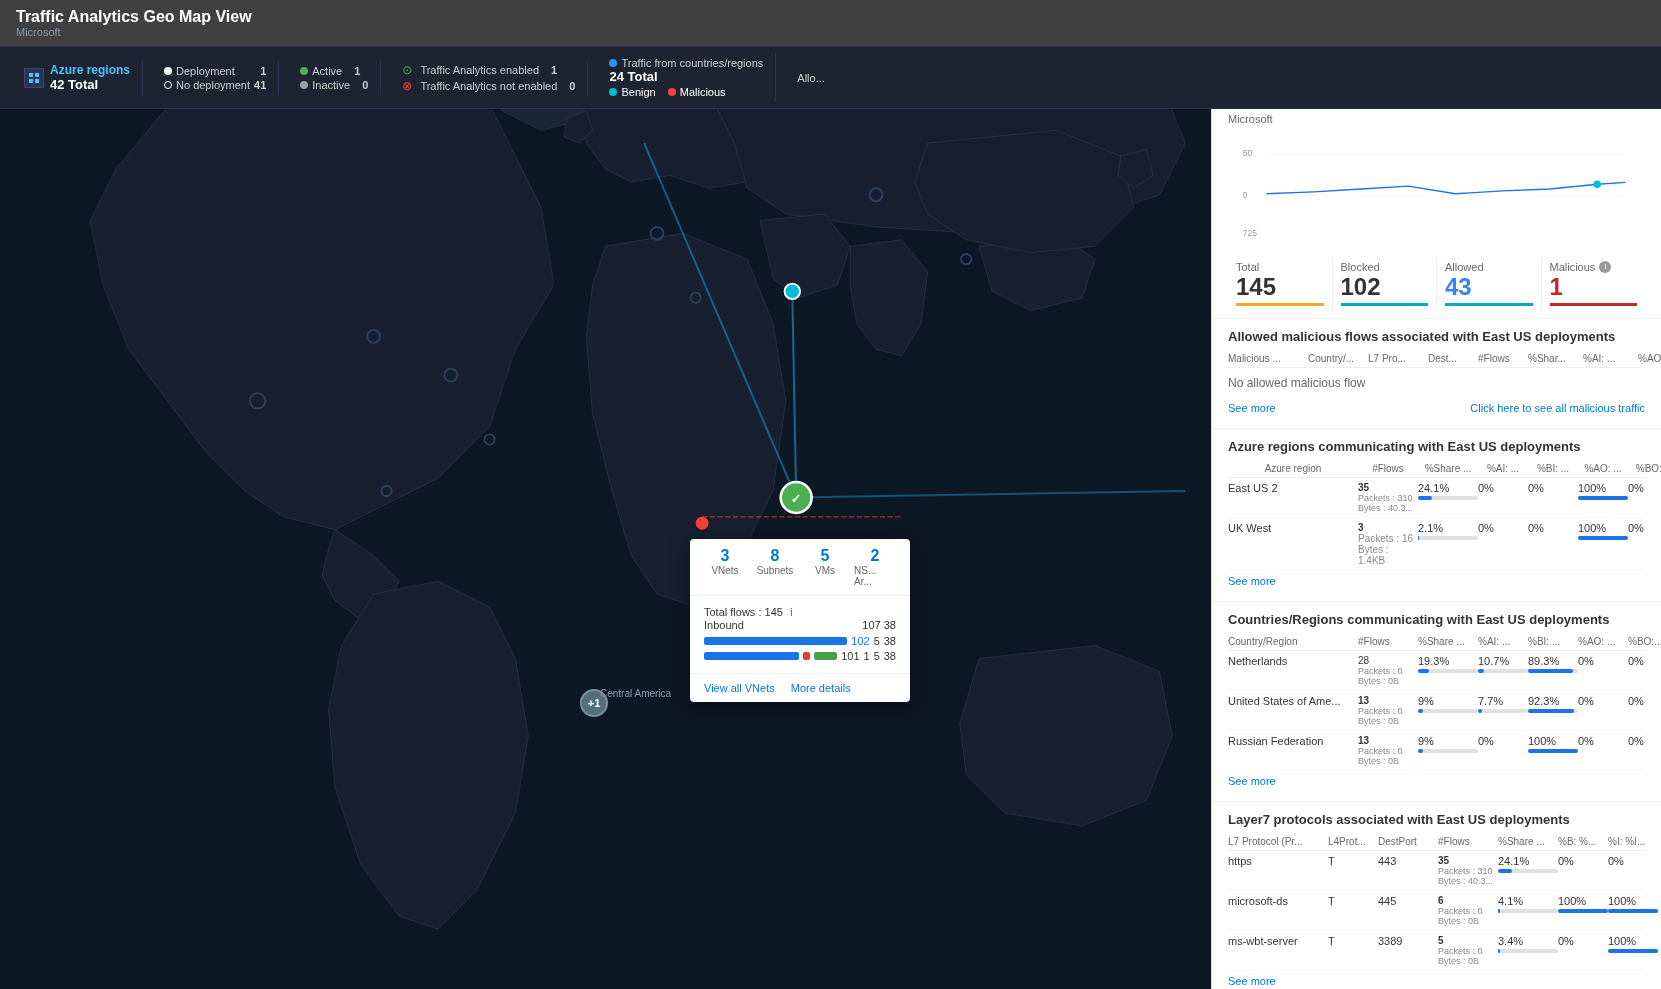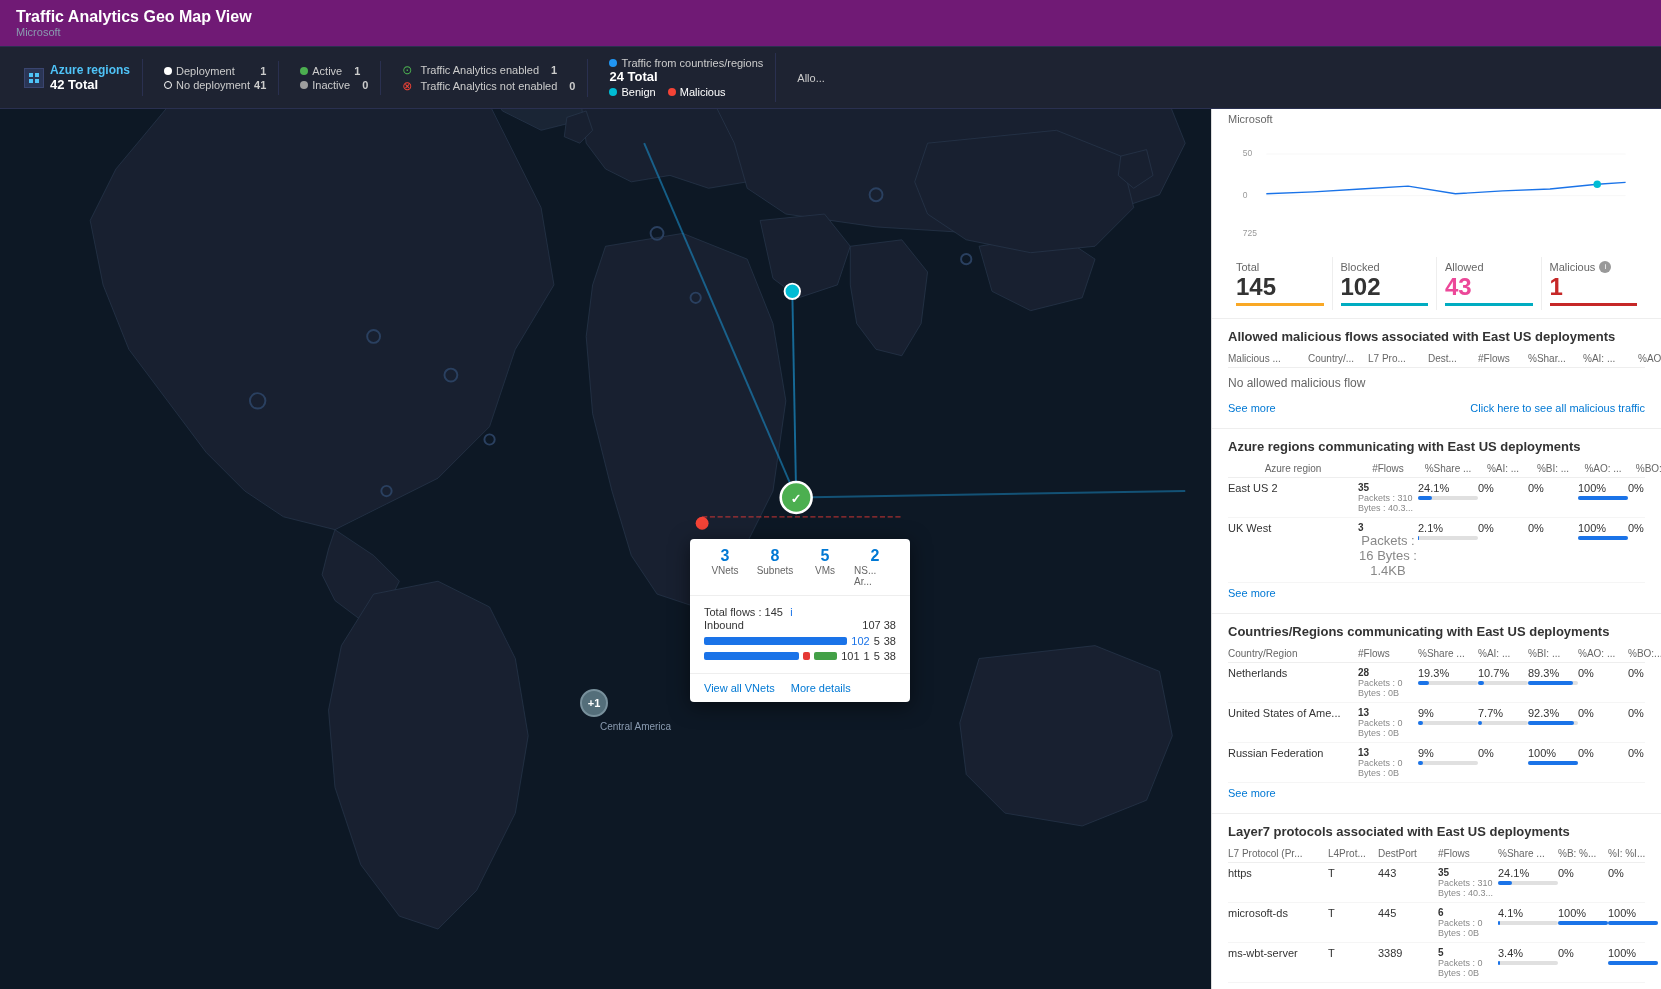--- a/index.html
+++ b/index.html
@@ -1,19 +1,19 @@
 <!DOCTYPE html>
 <html><head>
   <meta charset="utf-8">
   <style>
     * { box-sizing: border-box; margin: 0; padding: 0; }
     body { font-family: 'Segoe UI', Arial, sans-serif; background: #1a1f2e; color: #fff; width: 1661px; height: 989px; overflow: hidden; display: flex; flex-direction: column; }
 
     
-    .header { background: #701a75; padding: 8px 16px; border-bottom: 1px solid #2a3050; }
+    .header { background: #404040; padding: 8px 16px; border-bottom: 1px solid #2a3050; }
     .header-title { font-size: 16px; font-weight: 600; color: #fff; }
     .header-subtitle { font-size: 11px; color: #8a9bb0; }
 
     
     .stats-bar { background: #1e2332; display: flex; align-items: center; padding: 6px 12px; border-bottom: 1px solid #2a3050; gap: 9px; font-size: 11px; }
     .stat-group { display: flex; align-items: center; padding: 4px 12px; border-right: 1px solid #2a3050; gap: 6px; }
     .stat-group:last-child { border-right: none; }
     .stat-icon { width: 20px; height: 20px; background: #2a3555; border: 1px solid #3a4570; display: flex; align-items: center; justify-content: center; font-size: 9px; }
     .dot { width: 8px; height: 8px; border-radius: 50%; display: inline-block; }
     .dot-white { background: #fff; }
@@ -239,21 +239,21 @@
       <circle cx="545" cy="415" r="5" fill="#f44336"></circle>
 
       <circle cx="618" cy="395" r="12" fill="#4caf50" stroke="#fff" stroke-width="2"></circle>
       <text x="618" y="399" text-anchor="middle" fill="#fff" font-size="10" font-weight="bold">✓</text>
     </svg>
 
     
     <div class="plus-marker" style="left:580px;top:580px;">
       <span>+1</span>
     </div>
-    <div class="central-america-label" style="left:600px;top:612px;">
+    <div class="central-america-label" style="left:600px;top:579px;">
       <span>Central America</span>
     </div>
 
     
     <div class="popup" style="left:690px;top:430px;">
       <div class="popup-stats">
         <div class="popup-stat">
           <div class="popup-stat-num">3</div>
           <div class="popup-stat-label">VNets</div>
         </div>
@@ -333,21 +333,21 @@
         <div class="metric-label">
             <span>Blocked</span>
           </div>
         <div class="metric-value" style="color:#333;">102</div>
         <div class="metric-bar bar-teal"></div>
       </div>
       <div class="metric-item">
         <div class="metric-label">
             <span>Allowed</span>
           </div>
-        <div class="metric-value" style="color:#ec4899;">43</div>
+        <div class="metric-value" style="color:#3b82f6;">43</div>
         <div class="metric-bar bar-teal"></div>
       </div>
       <div class="metric-item">
         <div class="metric-label">
           <span>Malicious</span>
           <span class="tooltip-icon">i</span>
         </div>
         <div class="metric-value" style="color:#c62828;">1</div>
         <div class="metric-bar bar-crimson"></div>
       </div>
@@ -404,21 +404,21 @@
               <div class="progress-bar-fill fill-blue" style="width:100%;"></div>
             </div>
         </span>
         <span style="font-size:11px;">0%</span>
       </div>
 
       <div class="az-row">
         <span style="font-size:11px;">UK West</span>
         <span style="font-size:10px;">
           <div style="font-weight:600;">3</div>
-          <div style="color:#888;font-size:13px;text-align:center;">Packets : 16 Bytes : 1.4KB</div>
+          <div style="color:#888;font-size:10px;">Packets : 16 Bytes : 1.4KB</div>
         </span>
         <span style="font-size:11px;">
           <div>2.1%</div>
           <div class="progress-bar-wrap">
               <div class="progress-bar-fill fill-blue" style="width:2%;"></div>
             </div>
         </span>
         <span style="font-size:11px;">0%</span>
         <span style="font-size:11px;">0%</span>
         <span style="font-size:11px;">
@@ -440,21 +440,21 @@
         <span>%Share ...</span>
         <span>%AI: ...</span>
         <span>%BI: ...</span>
         <span>%AO: ...</span>
         <span>%BO:...</span>
       </div>
 
       <div class="ct-row">
         <span style="font-size:11px;">Netherlands</span>
         <span style="font-size:10px;">
-          <div style="font-weight:700;">28</div>
+          <div style="font-weight:400;">28</div>
           <div style="color:#888;font-size:9px;">Packets : 0 Bytes : 0B</div>
         </span>
         <span style="font-size:11px;">
           <div>19.3%</div>
           <div class="progress-bar-wrap">
               <div class="progress-bar-fill fill-blue" style="width:19%;"></div>
             </div>
         </span>
         <span style="font-size:11px;">
           <div>10.7%</div>

